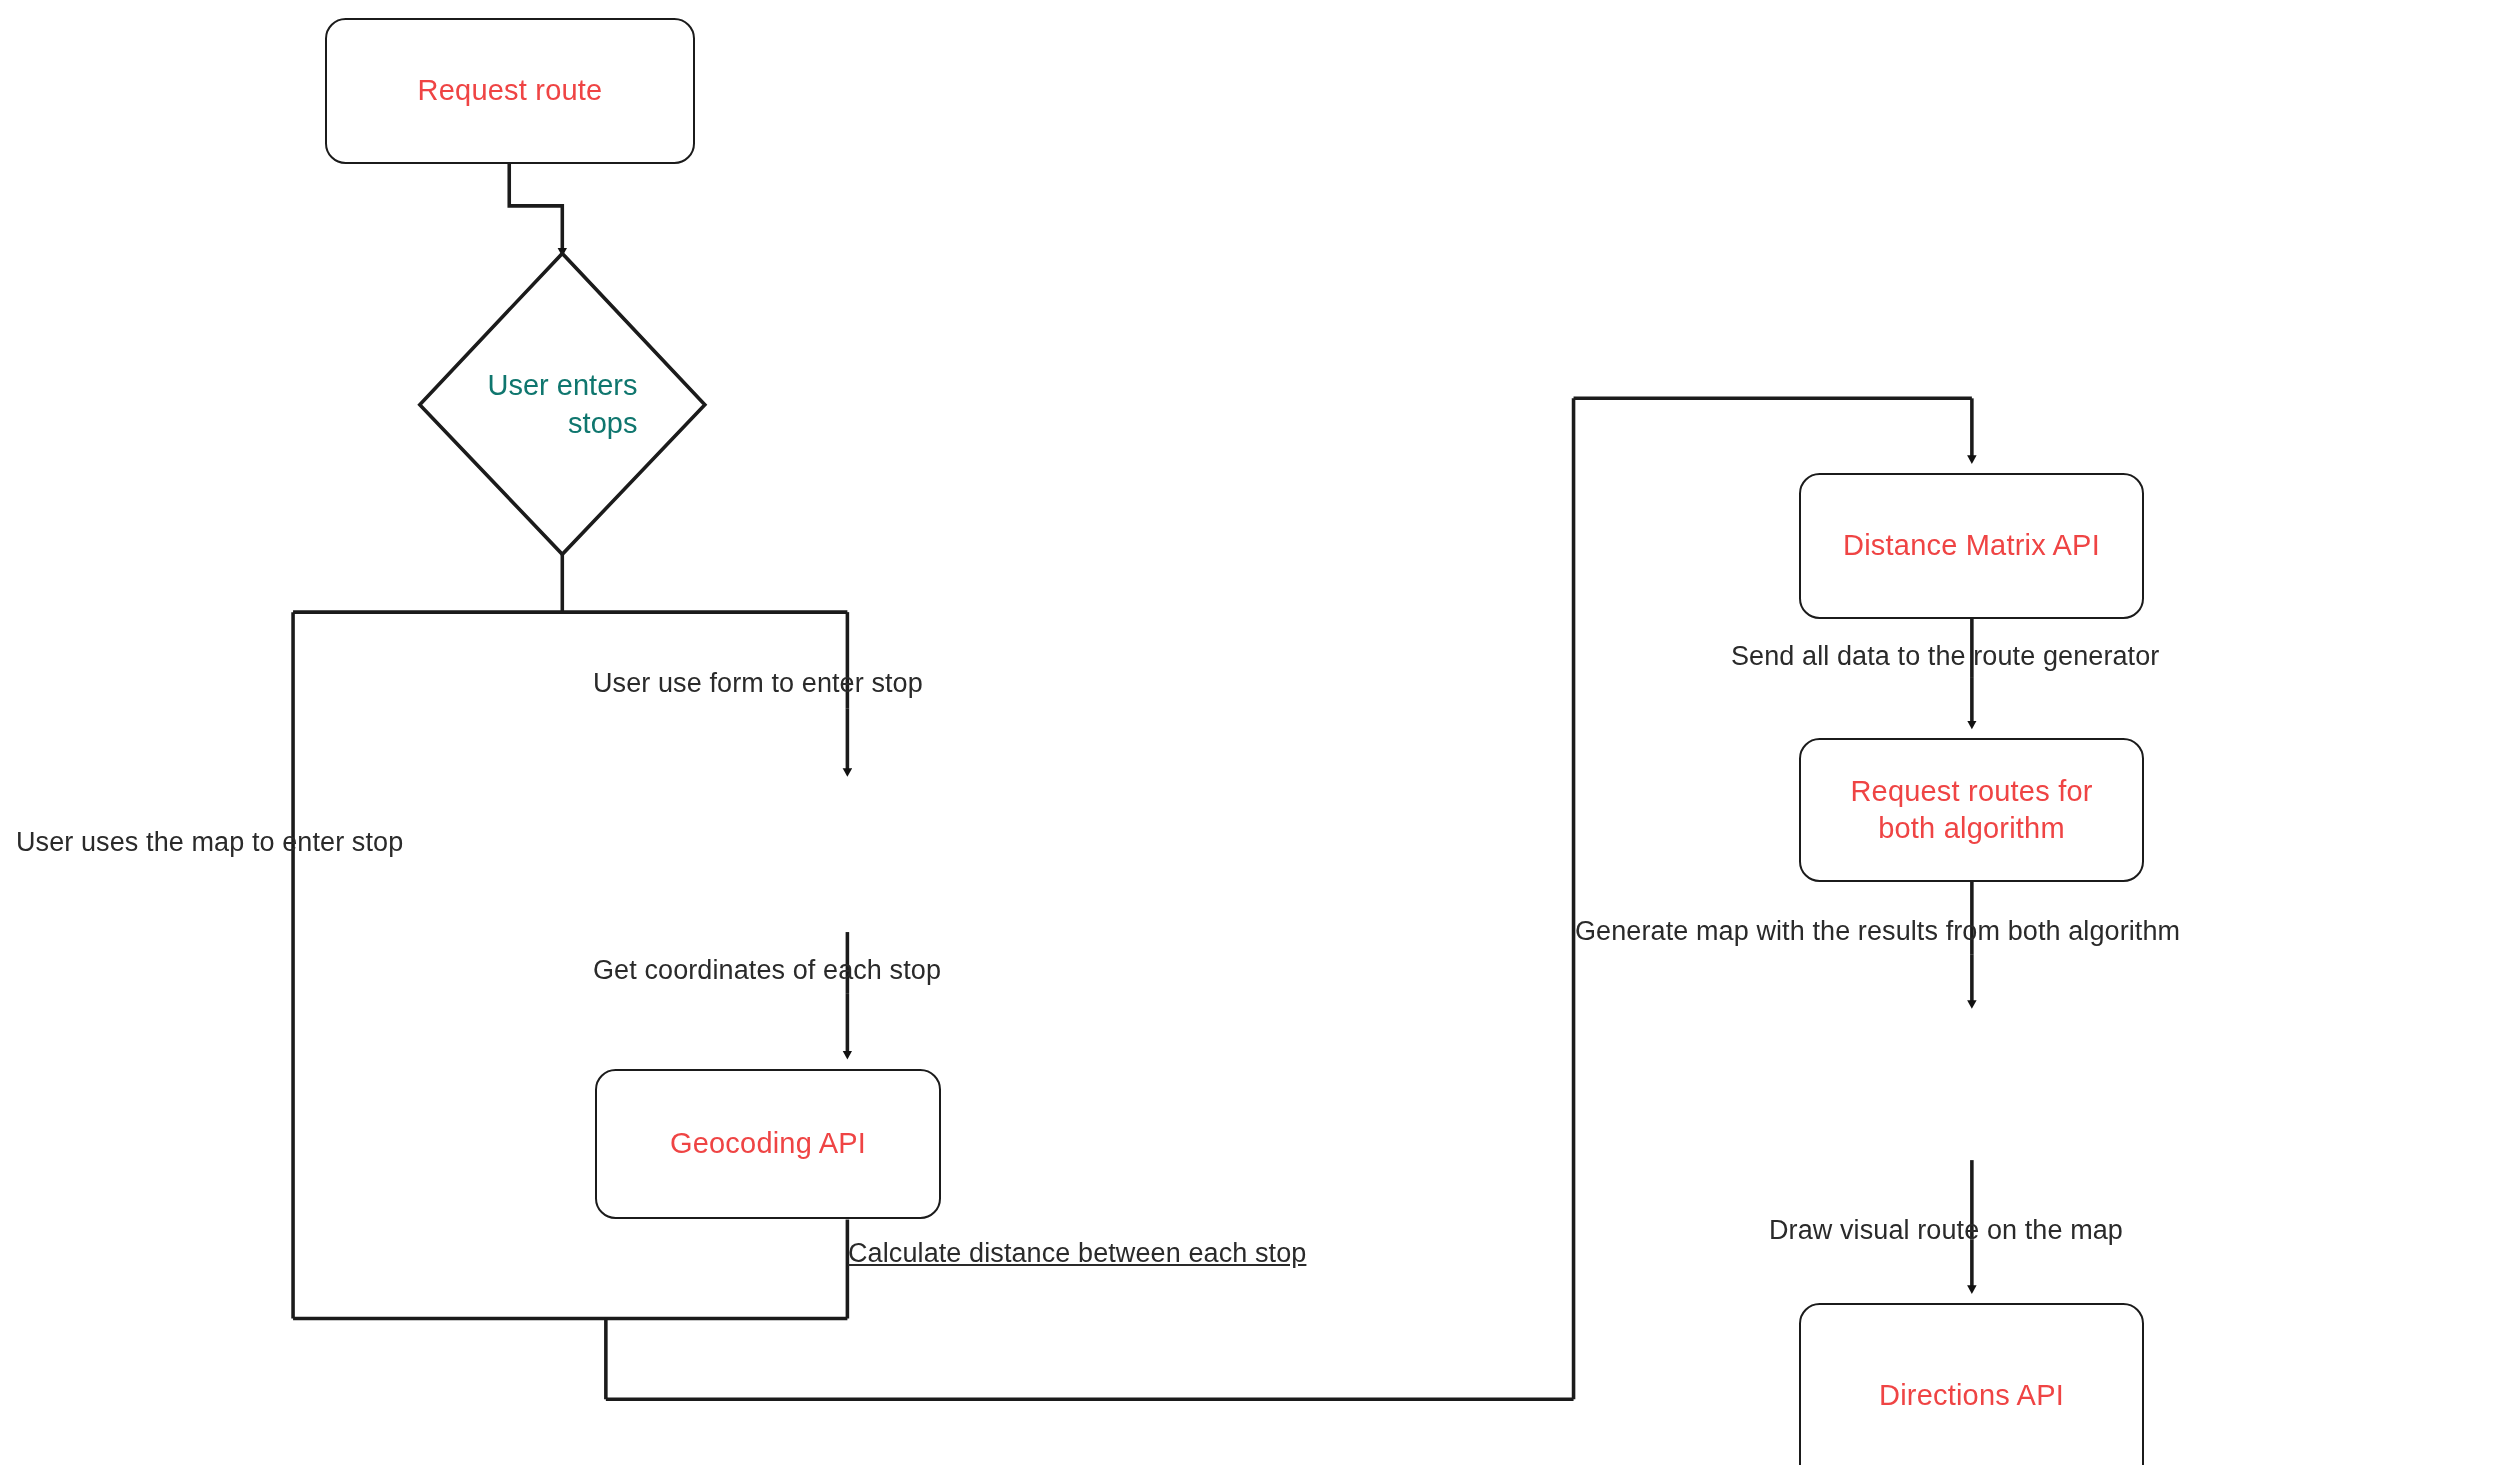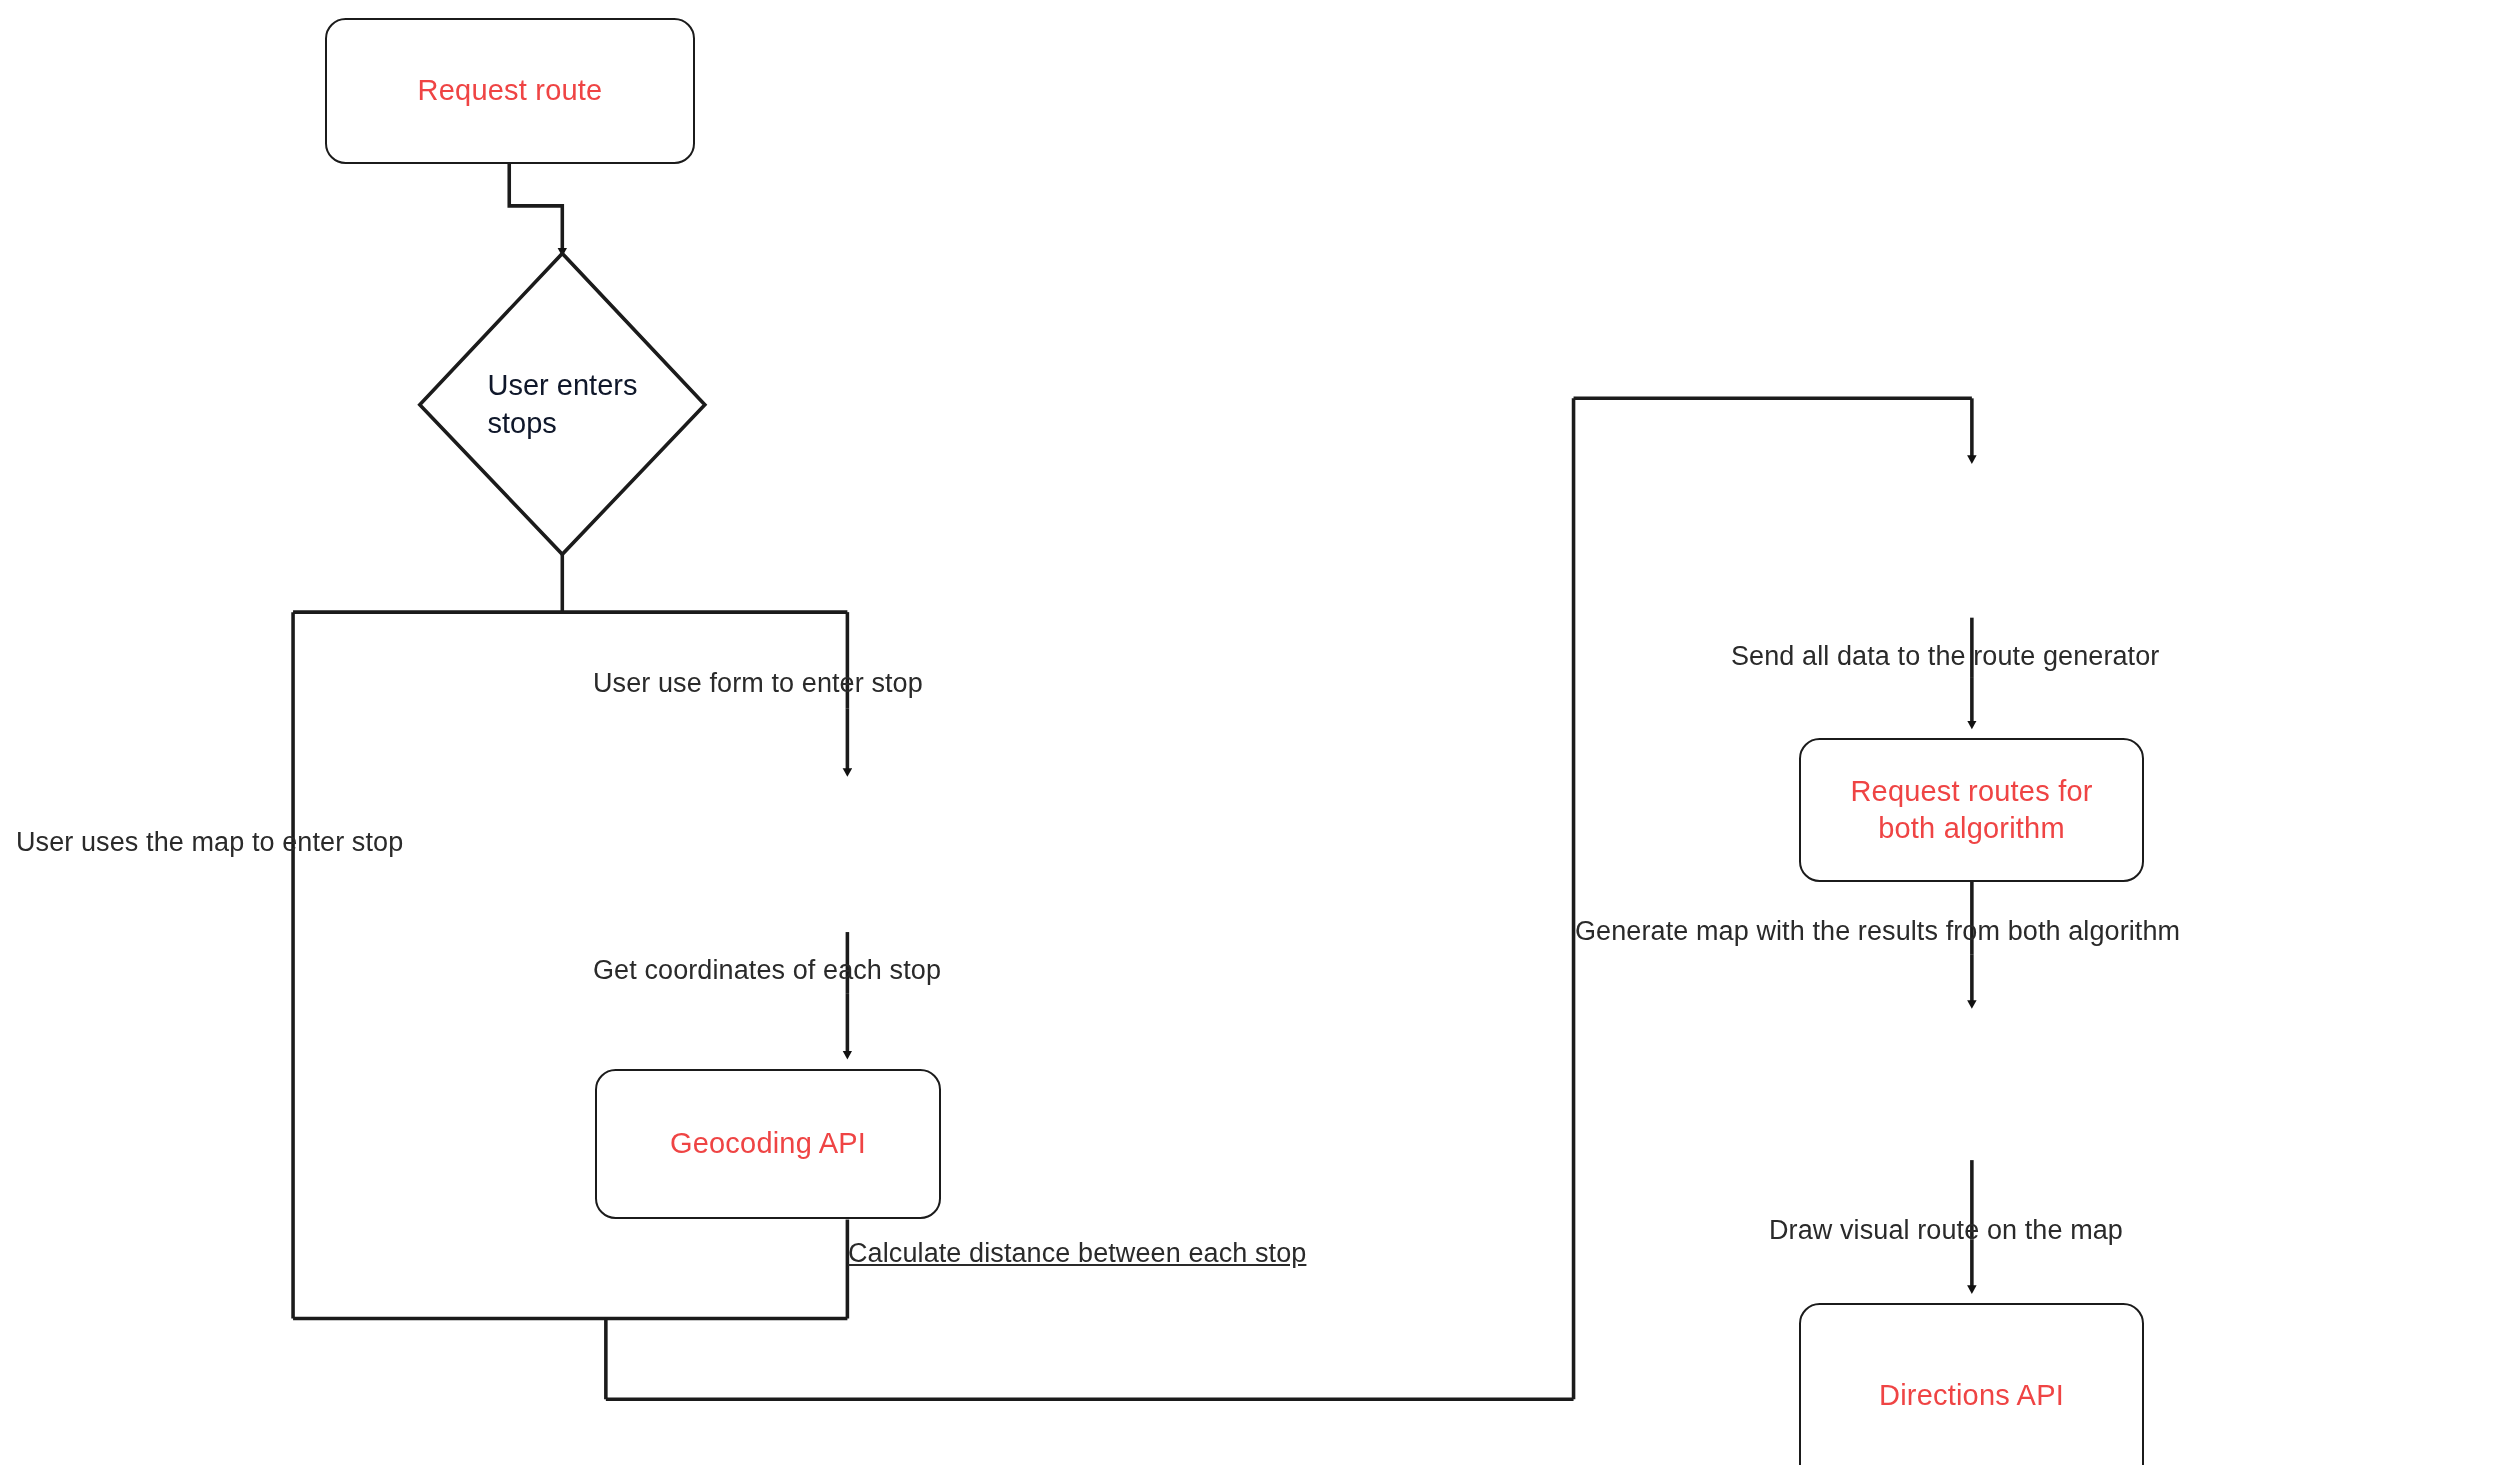--- a/index.html
+++ b/index.html
@@ -35,22 +35,22 @@
     white-space:nowrap;
     letter-spacing:0.1px;
   }
   .diamond-wrap{position:absolute;}
   .diamond-text{
     position:absolute;
     inset:0;
     display:flex;
     align-items:center;
     justify-content:center;
-    text-align:left;
-    color:#0f172a;
+    text-align:right;
+    color:#0f766e;
     font-size:29px;
     line-height:1.3;
     pointer-events:none;
   }
 </style>
 </head>
 <body>
 
 <div id="stage">
 
@@ -109,20 +109,23 @@
 
   <div class="node" style="left:325px;top:18px;width:370px;height:146px;">
     <span>Request route</span>
   </div>
 
 
   <div class="node" style="left:595px;top:1069px;width:346px;height:150px;">
     <span>Geocoding API</span>
   </div>
 
+  <div class="node" style="left:1799px;top:473px;width:345px;height:146px;">
+    <span>Distance Matrix API</span>
+  </div>
 
   <div class="node" style="left:1799px;top:738px;width:345px;height:144px;">
     <span>
       <span>Request routes for</span><br>
       <span>both algorithm</span>
     </span>
   </div>
 
 
   <div class="node" style="left:1799px;top:1303px;width:345px;height:185px;">

